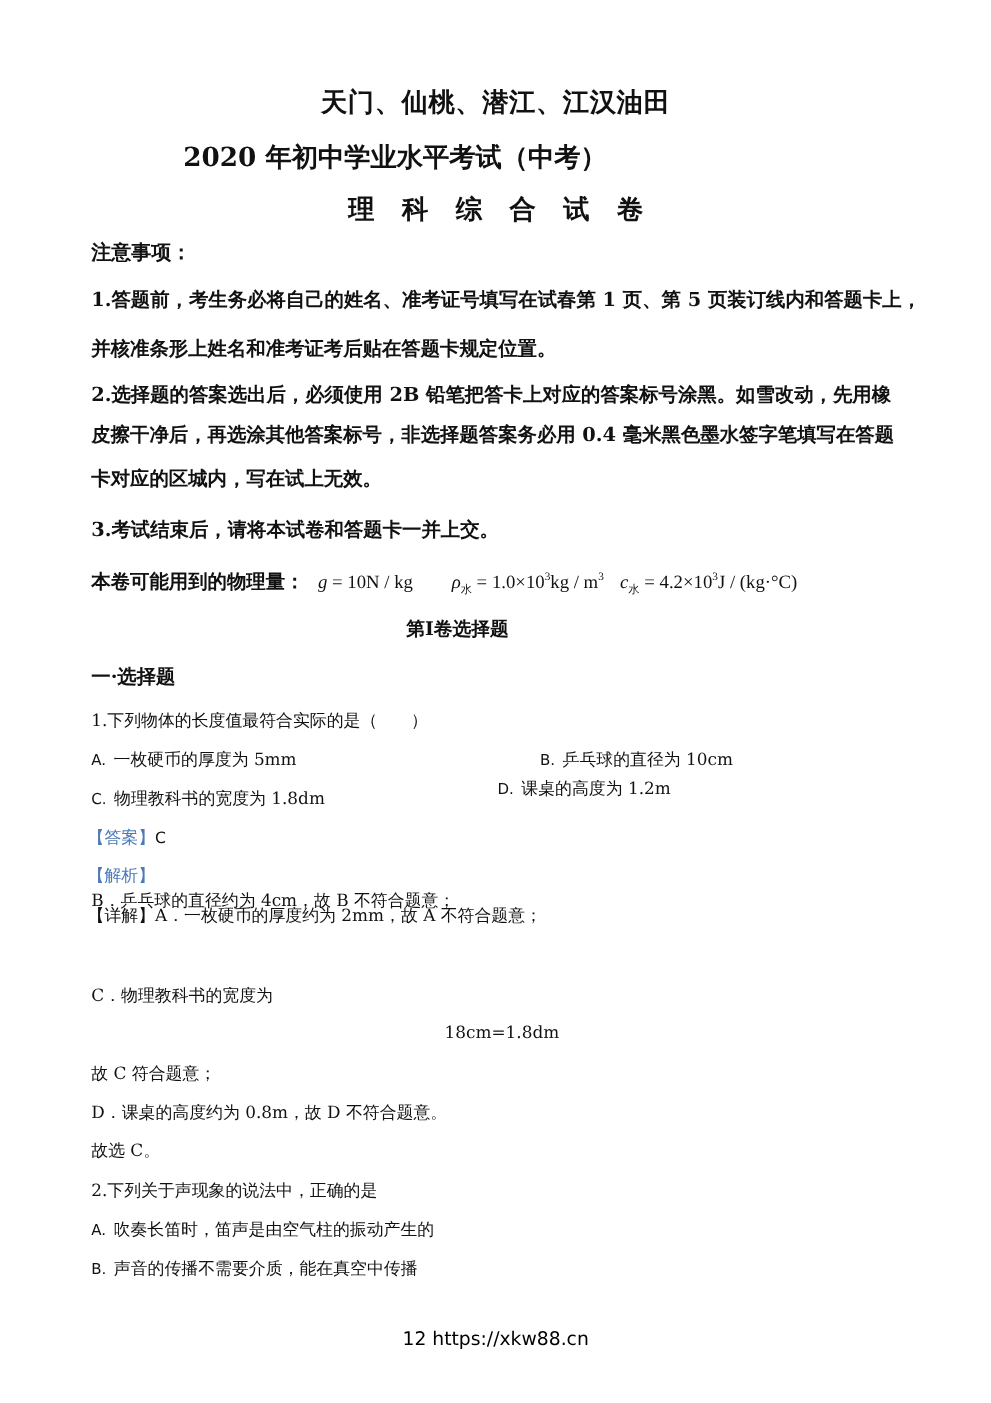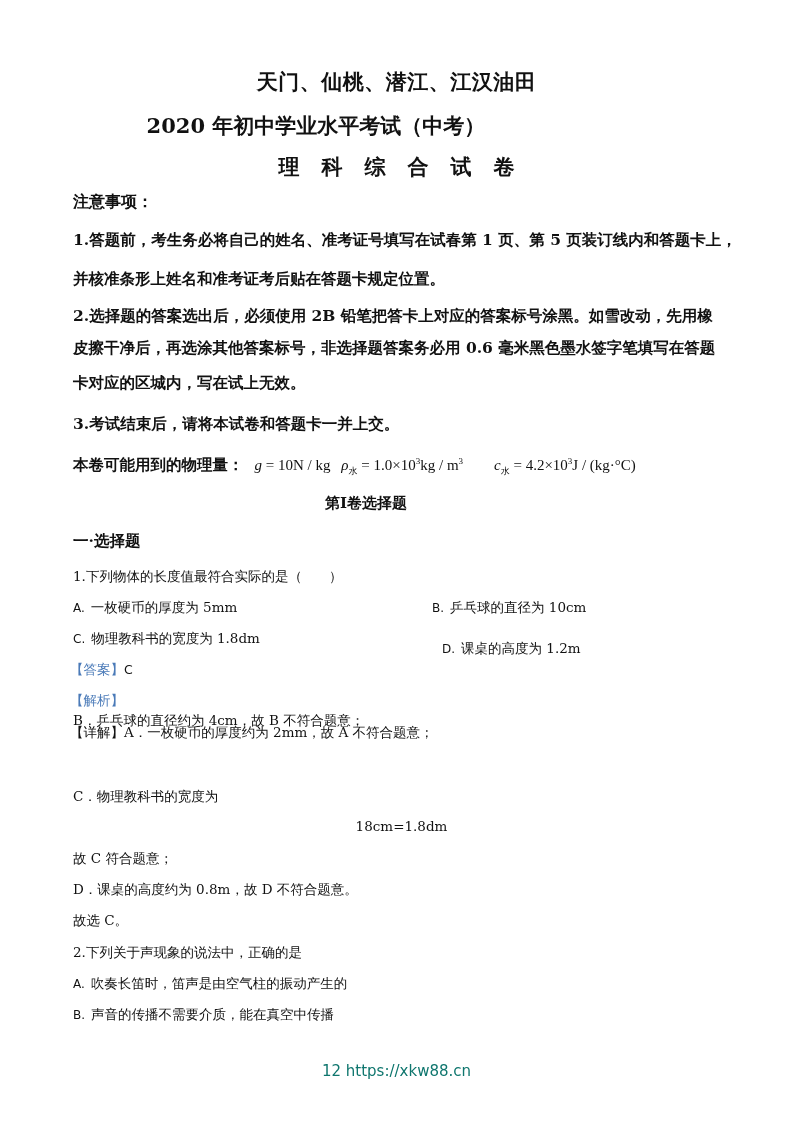--- a/index.html
+++ b/index.html
@@ -21,61 +21,61 @@
     .formula-line sub { font-size: 9px; }
     .formula-line sup { font-size: 9px; }
     .section-title { top: 494px; left: 0; width: 732px; text-align: center; font-size: 15px; font-weight: bold; }
     .part-title { top: 531px; left: 73px; font-size: 15.5px; font-weight: bold; }
     .normal { left: 73px; font-size: 13.5px; }
     .opt-right { left: 398px; font-size: 13.5px; }
     .optlabel { font-family: "DejaVu Sans", sans-serif; font-size: 12px; margin-right: 6px; }
     .tag { color: #4a7ab8; font-size: 13.5px; }
     .tag-ans-value { font-family: "DejaVu Sans", sans-serif; font-size: 12.5px; color: #111; }
     .center-eq { top: 818px; left: 0; width: 793px; text-align: center; font-size: 13.5px; padding-left: 10px; box-sizing: border-box; }
-    .footer { top: 1062px; left: 0; width: 793px; text-align: center; font-family: "DejaVu Sans", sans-serif; font-size: 15px; color: #0f766e; }
+    .footer { top: 1062px; left: 0; width: 793px; text-align: center; font-family: "DejaVu Sans", sans-serif; font-size: 15px; color: #000000; }
   </style>
 </head>
 <body>
 
 <div>
 
   <div class="abs title1">天门、仙桃、潜江、江汉油田</div>
   <div class="abs title2">2020 年初中学业水平考试（中考）</div>
   <div class="abs title3">理科综合试卷</div>
 
   <div class="abs notice-head">注意事项：</div>
   <div class="abs bold-line" style="top:230px;">1.答题前，考生务必将自己的姓名、准考证号填写在试春第 1 页、第 5 页装订线内和答题卡上，</div>
   <div class="abs bold-line" style="top:269px;">并核准条形上姓名和准考证考后贴在答题卡规定位置。</div>
   <div class="abs bold-line" style="top:306px;">2.选择题的答案选出后，必须使用 2B 铅笔把答卡上对应的答案标号涂黑。如雪改动，先用橡</div>
-  <div class="abs bold-line" style="top:338px;">皮擦干净后，再选涂其他答案标号，非选择题答案务必用 0.6 毫米黑色墨水签字笔填写在答题</div>
+  <div class="abs bold-line" style="top:338px;">皮擦干净后，再选涂其他答案标号，非选择题答案务必用 0.4 毫米黑色墨水签字笔填写在答题</div>
   <div class="abs bold-line" style="top:373px;">卡对应的区城内，写在试上无效。</div>
   <div class="abs bold-line" style="top:414px;">3.考试结束后，请将本试卷和答题卡一并上交。</div>
 
   <div class="abs formula-line">
     <span class="label">本卷可能用到的物理量：</span>
     <span class="math"><i>g</i><span> = 10N / kg</span></span>
-    <span class="math" style="margin-left:6px;"><i>ρ</i><sub>水</sub><span> = 1.0×10</span><sup>3</sup><span>kg / m</span><sup>3</sup></span>
-    <span class="math" style="margin-left:26px;"><i>c</i><sub>水</sub><span> = 4.2×10</span><sup>3</sup><span>J / (kg·°C)</span></span>
+    <span class="math" style="margin-left:26px;"><i>ρ</i><sub>水</sub><span> = 1.0×10</span><sup>3</sup><span>kg / m</span><sup>3</sup></span>
+    <span class="math" style="margin-left:8px;"><i>c</i><sub>水</sub><span> = 4.2×10</span><sup>3</sup><span>J / (kg·°C)</span></span>
   </div>
 
   <div class="abs section-title">第Ⅰ卷选择题</div>
   <div class="abs part-title">一·选择题</div>
 
   <div class="abs normal" style="top:568px;">1.下列物体的长度值最符合实际的是（　　）</div>
 
   <div class="abs normal" style="top:599px;">
     <span class="optlabel">A.</span><span>一枚硬币的厚度为 5mm</span>
   </div>
   <div class="abs opt-right" style="top:599px;margin-left:34px;">
     <span class="optlabel">B.</span><span>乒乓球的直径为 10cm</span>
   </div>
   <div class="abs normal" style="top:630px;">
     <span class="optlabel">C.</span><span>物理教科书的宽度为 1.8dm</span>
   </div>
-  <div class="abs opt-right" style="top:640px;margin-left:44px;">
+  <div class="abs opt-right" style="top:622px;">
     <span class="optlabel">D.</span><span>课桌的高度为 1.2m</span>
   </div>
 
   <div class="abs normal" style="top:661px; left:70px;">
     <span class="tag">【答案】</span><span class="tag-ans-value">C</span>
   </div>
   <div class="abs normal" style="top:692px; left:70px;">
     <span class="tag">【解析】</span>
   </div>
 

